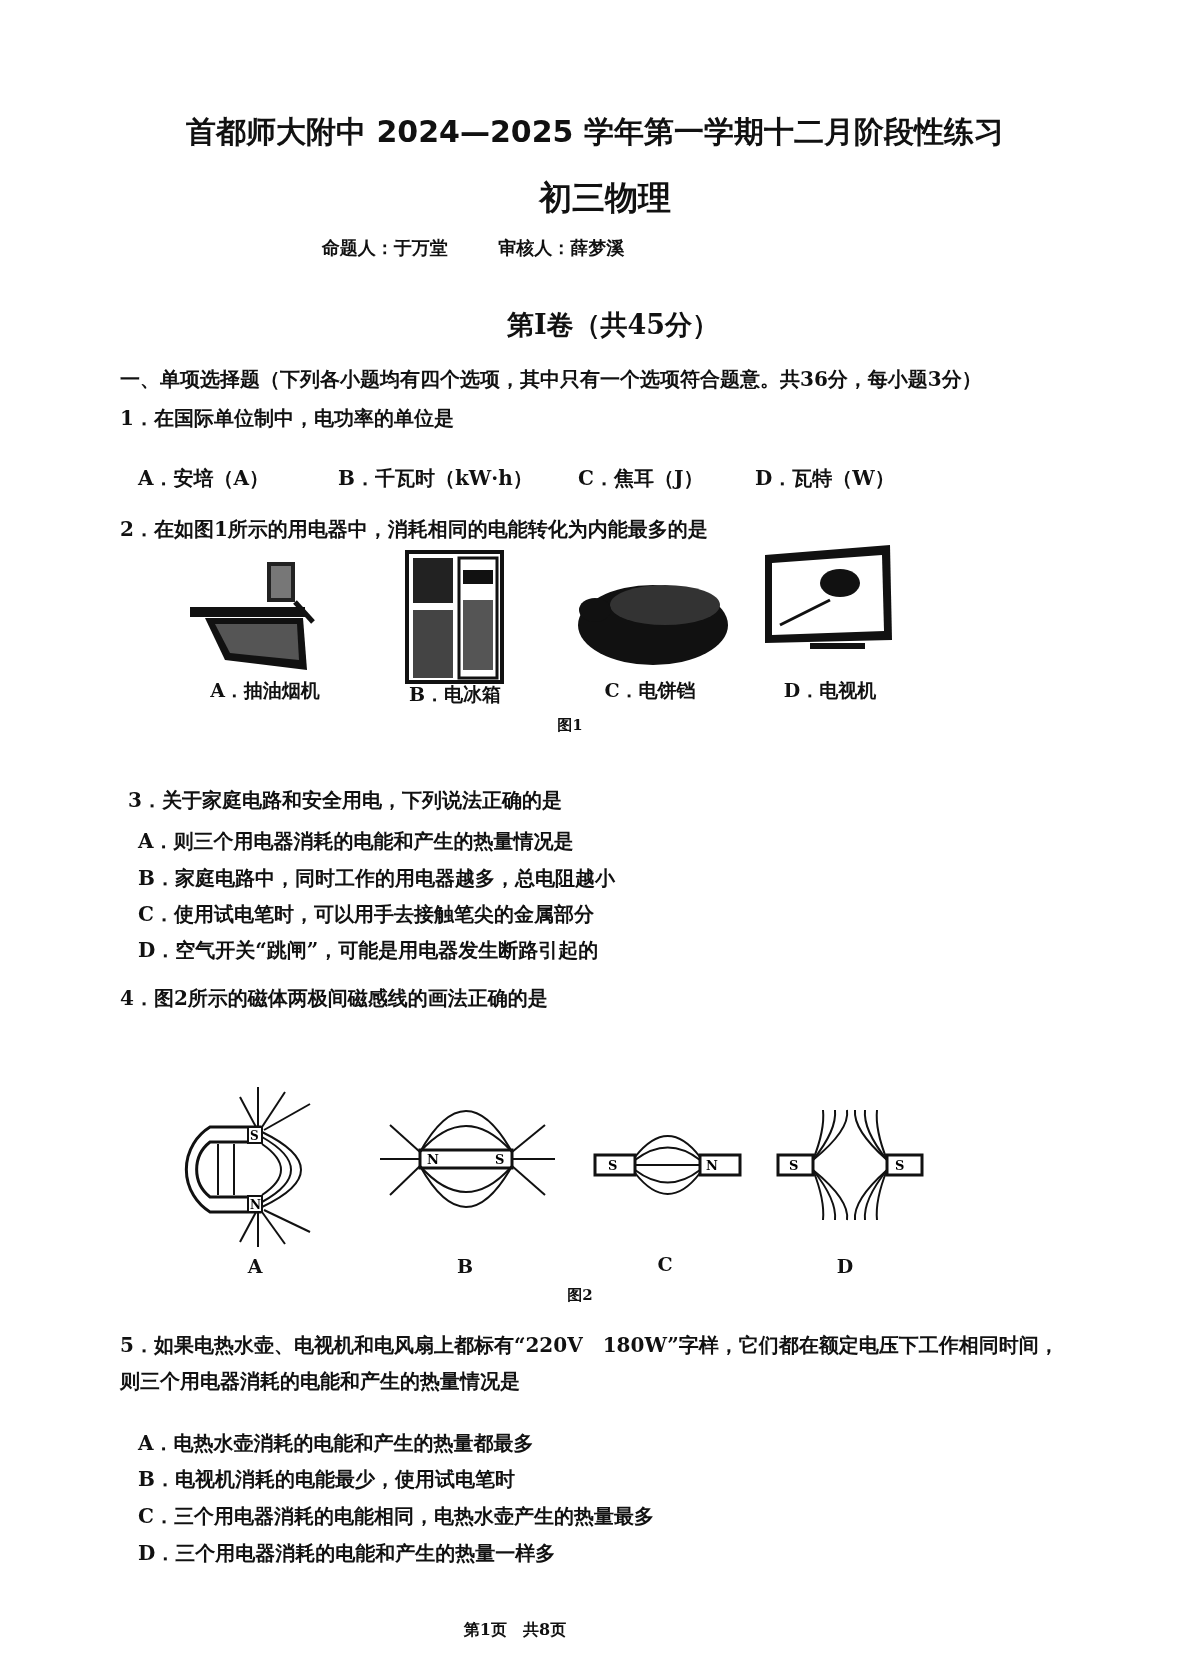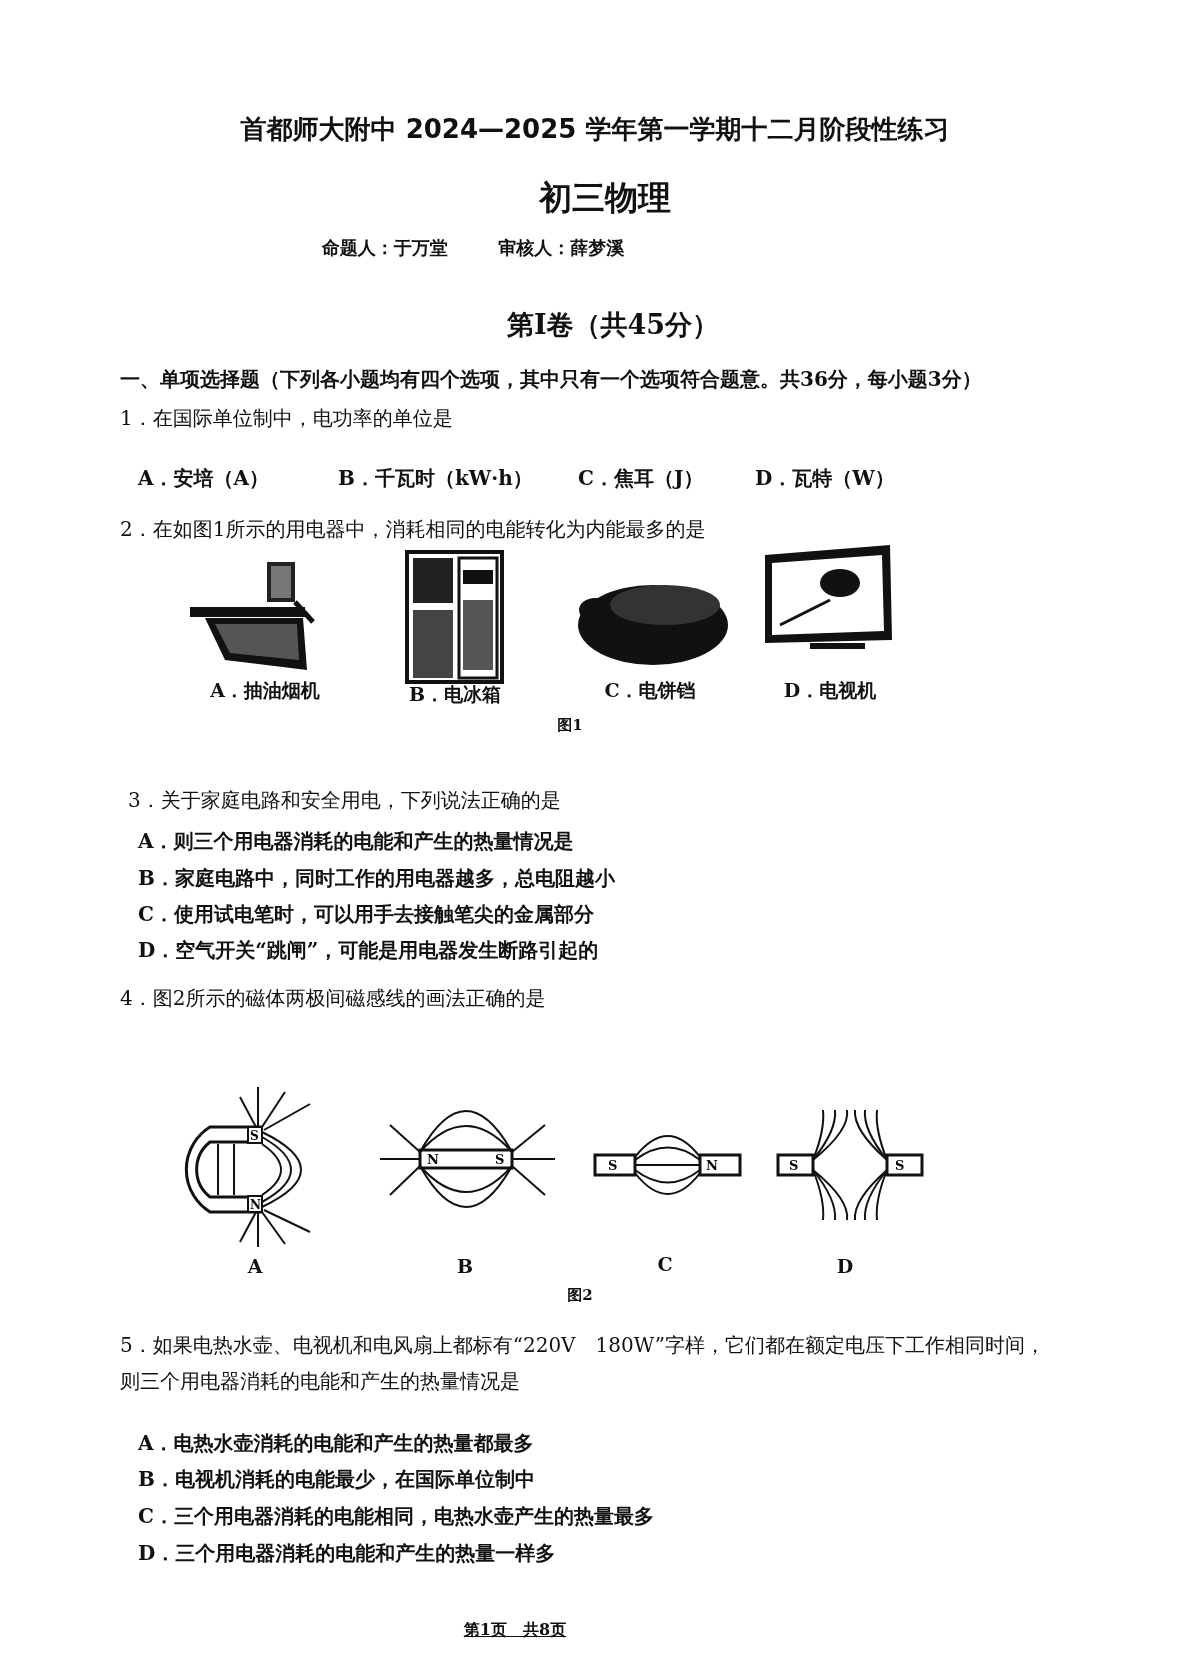--- a/index.html
+++ b/index.html
@@ -5,44 +5,44 @@
   html, body { margin: 0; padding: 0; background: #ffffff; }
   body {
     width: 1190px; height: 1678px; position: relative; overflow: hidden;
     font-family: "DejaVu Serif", "Liberation Serif", serif;
     color: #111111;
   }
   .abs { position: absolute; }
   .title {
     left: 0; width: 1190px; top: 112px; text-align: center;
     font-family: "DejaVu Sans", "Liberation Sans", sans-serif;
-    font-size: 26px; font-weight: bold; letter-spacing: 0px;
+    font-size: 30px; font-weight: bold; letter-spacing: 0px;
   }
   .subject {
     left: 0; width: 1190px; top: 176px; text-align: center;
     font-family: "DejaVu Sans", "Liberation Sans", sans-serif;
     font-size: 33px; font-weight: bold; padding-left: 10px;
   }
   .authors {
     left: 0; width: 946px; top: 236px; text-align: center;
     font-size: 18px; font-weight: bold;
   }
   .authors span { display: inline-block; margin: 0 22px; }
   .vol {
     left: 0; width: 1190px; top: 307px; text-align: center;
     font-size: 27px; font-weight: bold; padding-left: 18px;
   }
   .section {
     left: 120px; top: 366px; font-size: 20px; font-weight: bold; white-space: nowrap;
   }
-  .q { font-size: 20px; font-weight: normal; white-space: nowrap; }
+  .q { font-size: 20px; font-weight: bold; white-space: nowrap; }
   .opt { font-size: 20px; font-weight: bold; white-space: nowrap; margin-top: 20px; }
   .cap { font-size: 19px; font-weight: bold; text-align: center; }
   .figlabel { font-size: 15px; font-weight: bold; text-align: center; }
-  .footer { left: 0; width: 1030px; top: 1620px; text-align: center; font-size: 16px; font-weight: bold; text-decoration: underline; }
+  .footer { left: 0; width: 1030px; top: 1620px; text-align: center; font-size: 16px; font-weight: bold; }
   svg { position: absolute; overflow: visible; }
 </style>
 </head>
 <body>
 
 <div class="abs title">首都师大附中 2024—2025 学年第一学期十二月阶段性练习</div>
 <div class="abs subject">初三物理</div>
 <div class="abs authors">
   <span>命题人：于万堂</span>
   <span>审核人：薛梦溪</span>
@@ -176,17 +176,17 @@
 
 <div class="abs cap" style="left:235px; top:1255px; width:40px;">A</div>
 <div class="abs cap" style="left:445px; top:1255px; width:40px;">B</div>
 <div class="abs cap" style="left:645px; top:1253px; width:40px;">C</div>
 <div class="abs cap" style="left:825px; top:1255px; width:40px;">D</div>
 <div class="abs figlabel" style="left:550px; top:1286px; width:60px;">图2</div>
 
 <div class="abs q" style="left:120px; top:1332px;">5．如果电热水壶、电视机和电风扇上都标有“220V　180W”字样，它们都在额定电压下工作相同时间，</div>
 <div class="abs q" style="left:120px; top:1368px;">则三个用电器消耗的电能和产生的热量情况是</div>
 <div class="abs opt" style="left:138px; top:1410px;">A．电热水壶消耗的电能和产生的热量都最多</div>
-<div class="abs opt" style="left:138px; top:1446px;">B．电视机消耗的电能最少，在国际单位制中</div>
+<div class="abs opt" style="left:138px; top:1446px;">B．电视机消耗的电能最少，使用试电笔时</div>
 <div class="abs opt" style="left:138px; top:1483px;">C．三个用电器消耗的电能相同，电热水壶产生的热量最多</div>
 <div class="abs opt" style="left:138px; top:1520px;">D．三个用电器消耗的电能和产生的热量一样多</div>
 
 <div class="abs footer">第1页　共8页</div>
 
 </body></html>

